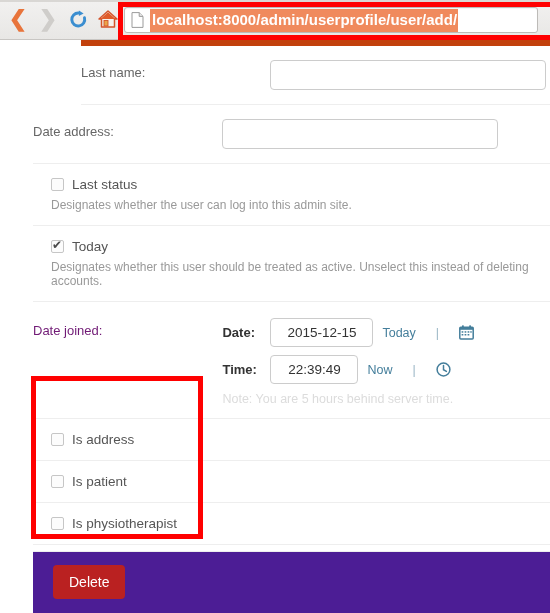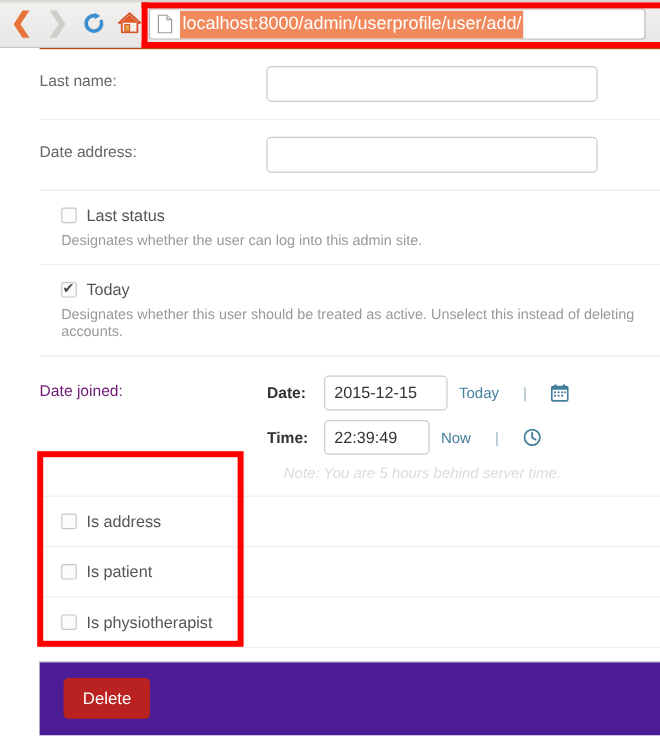--- a/index.html
+++ b/index.html
@@ -37,34 +37,34 @@
   .urlbar {
     position:absolute; left:124px; top:7px; width:414px; height:26px;
     background:#ffffff; border:1px solid #bdbbb8; border-radius:3px;
     display:flex; align-items:center; padding:0 4px;
     box-shadow: inset 0 1px 1px rgba(0,0,0,0.05);
   }
   .page-ico { width:13px; height:16px; position:relative; margin:0 6px 0 2px; flex:none; }
   .url-text {
     background:#f08a5d; color:#ffffff;
     font-size:15px; line-height:20px; padding:1px 1px 2px 2px;
-    white-space:nowrap; overflow:hidden; letter-spacing:0px;
+    white-space:nowrap; overflow:hidden; letter-spacing:0px;font-weight:bold;
   }
 
   
   .form {
     position:absolute; left:33px; top:40px; width:517px;
     background:#ffffff;
   }
   .row {
     border-bottom:1px solid #eeeeee;
     padding:14px 0 14px 0;
     position:relative;
   }
-  .row.first { border-top:1px solid #c2410c; }
+  .row.first { border-top:6px solid #c2410c;margin-left:48px; }
   .label {
     display:inline-block; width:185px; vertical-align:top;
     font-size:13px; color:#666666; padding-top:5px;
   }
   .label.bold { font-weight:normal; color:#701a75; }
   .field { display:inline-block; vertical-align:top; }
   .textinput {
     width:276px; height:30px; border:1px solid #cccccc; border-radius:4px;
     background:#fff; padding:4px 6px; font-size:13px; color:#333;
     font-family:"Liberation Sans", sans-serif;
@@ -88,26 +88,27 @@
 
   
   .dtrow { padding:16px 0 12px 0; border-bottom:1px solid #eeeeee; }
   .dtwrap { display:inline-block; vertical-align:top; }
   .dtline { display:flex; align-items:center; margin-bottom:8px; }
   .dtlabel { font-size:13px; font-weight:bold; color:#333; width:48px; }
   .dtinput {
     height:29px; border:1px solid #cccccc; border-radius:4px; background:#fff;
     padding:3px 7px; font-size:13.5px; color:#333;
     font-family:"Liberation Sans", sans-serif;
+    text-align:center;
   }
   .dtinput.date { width:103px; }
   .dtinput.time { width:88px; }
   .dtlinks { display:flex; align-items:center; gap:20px; margin-left:9px; font-size:12.5px; color:#447e9b; }
   .dtlinks .sep { color:#9cb7c6; }
-  .note { font-size:12.5px; color:#dcdcdc; margin-top:4px; margin-left:14px;font-style:italic; }
+  .note { font-size:12.5px; color:#dcdcdc; margin-top:4px; margin-left:0px; }
 
   
   .footer {
     position:absolute; left:33px; top:551px; width:517px; height:62px;
     background:#4c1d95; border-top:1px solid #eeeeee;
   }
   .delete-btn {
     position:absolute; left:20px; top:13px;
     background:#ba2121; color:#ffffff; border:none; border-radius:4px;
     font-size:14px; padding:9px 16px;

